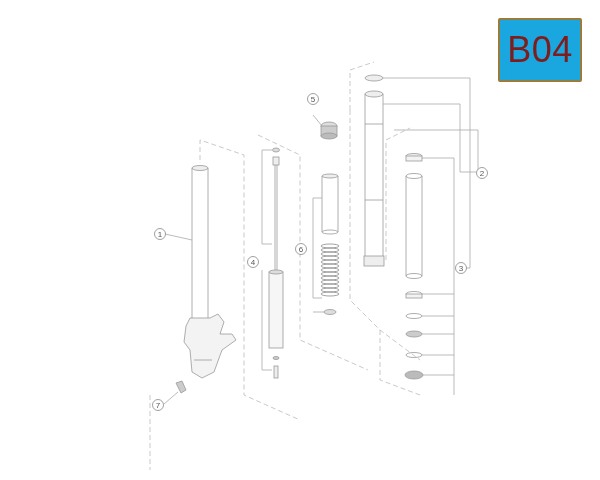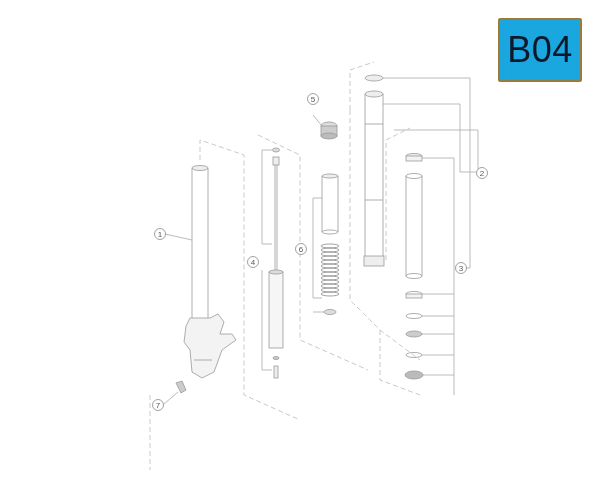--- a/index.html
+++ b/index.html
@@ -1,20 +1,20 @@
 <!DOCTYPE html>
 <html><head>
 <meta charset="utf-8">
 <style>
   html, body { margin:0; padding:0; background:#ffffff; }
   body { width:600px; height:480px; position:relative; overflow:hidden; font-family:"Liberation Sans", sans-serif; }
   .badge {
     position:absolute; left:498px; top:18px; width:84px; height:64px;
     background:#1aa6df; border:2px solid #9c7a3a; box-sizing:border-box;
-    border-radius:2px; color:#0f172a; font-size:36px; line-height:60px;
+    border-radius:2px; color:#7f1d1d; font-size:36px; line-height:60px;
     text-align:center; letter-spacing:0.5px;
   }
   svg { position:absolute; left:0; top:0; }
   .callout-text { font-family:"Liberation Sans", sans-serif; font-size:8px; fill:#555; }
 </style>
 </head>
 <body>
 
 <div class="badge">B04</div>
 

